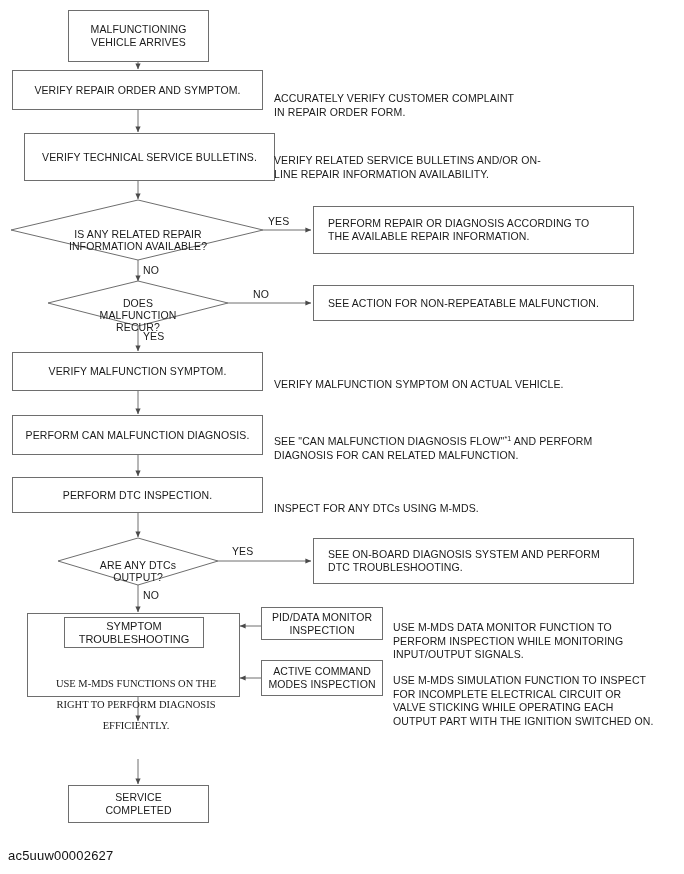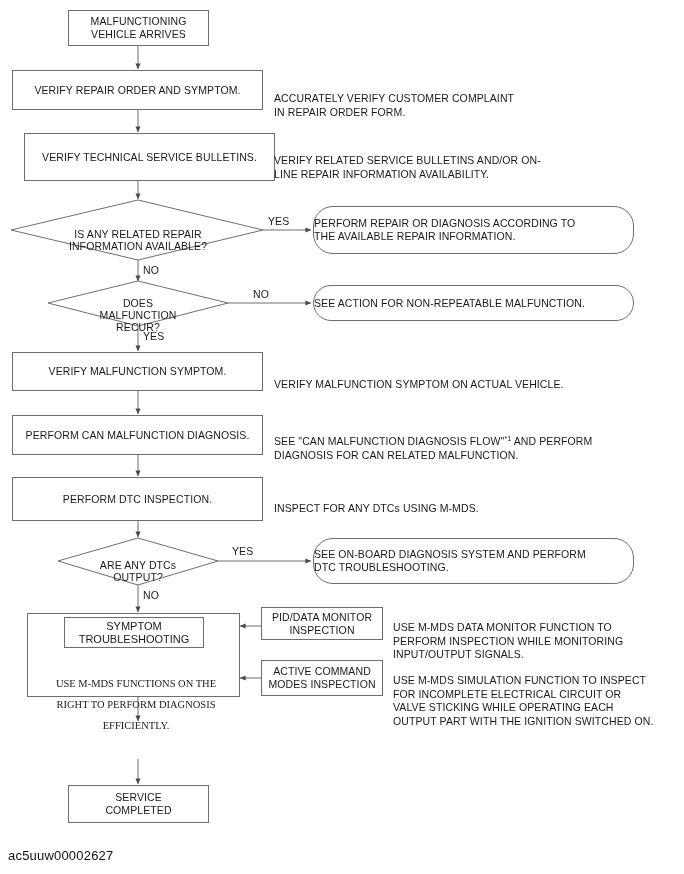--- a/index.html
+++ b/index.html
@@ -37,21 +37,21 @@
     text-align: center;
     font-size: 10.5px;
     line-height: 13px;
     letter-spacing: .1px;
     white-space: pre-line;
     z-index: 2;
   }
   .node.left {
     justify-content: flex-start;
     text-align: left;
-    border-radius: 20px;
+    padding-left: 14px;
   }
   .note {
     position: absolute;
     font-size: 10.5px;
     line-height: 13.4px;
     letter-spacing: .1px;
     white-space: pre-line;
     text-align: left;
     z-index: 2;
   }
@@ -160,21 +160,21 @@
       <line x1="138" y1="759" x2="138" y2="784" marker-end="url(#arw)"></line>
 
       <polygon points="11,230 138,200 263,230 138,260" fill="#ffffff"></polygon>
 
       <polygon points="48,303 138,281 228,303 138,326" fill="#ffffff"></polygon>
 
       <polygon points="58,561 138,538 218,561 138,585" fill="#ffffff"></polygon>
     </g>
   </svg>
 
-  <div class="node" style="left:68px; top:10px; width:141px; height:36px;">
+  <div class="node" style="left:68px; top:10px; width:141px; height:52px;">
     <span>MALFUNCTIONING
 VEHICLE ARRIVES</span>
   </div>
 
   <div class="node" style="left:12px; top:70px; width:251px; height:40px;">
     <span>VERIFY REPAIR ORDER AND SYMPTOM.</span>
   </div>
 
   <div class="node" style="left:24px; top:133px; width:251px; height:48px;">
     <span>VERIFY TECHNICAL SERVICE BULLETINS.</span>
@@ -192,21 +192,21 @@
   </div>
 
   <div class="node" style="left:12px; top:352px; width:251px; height:39px;">
     <span>VERIFY MALFUNCTION SYMPTOM.</span>
   </div>
 
   <div class="node" style="left:12px; top:415px; width:251px; height:40px;">
     <span>PERFORM CAN MALFUNCTION DIAGNOSIS.</span>
   </div>
 
-  <div class="node" style="left:12px; top:477px; width:251px; height:44px;">
+  <div class="node" style="left:12px; top:477px; width:251px; height:36px;">
     <span>PERFORM DTC INSPECTION.</span>
   </div>
 
   <div class="dlabel" style="left:78px; top:547px; width:120px;">
     <span>ARE ANY DTCs
 OUTPUT?</span>
   </div>
 
   <div class="symptom-outer" style="left:27px; top:613px; width:213px; height:84px;"></div>
   <div class="symptom-inner" style="left:64px; top:617px; width:140px; height:31px;">

